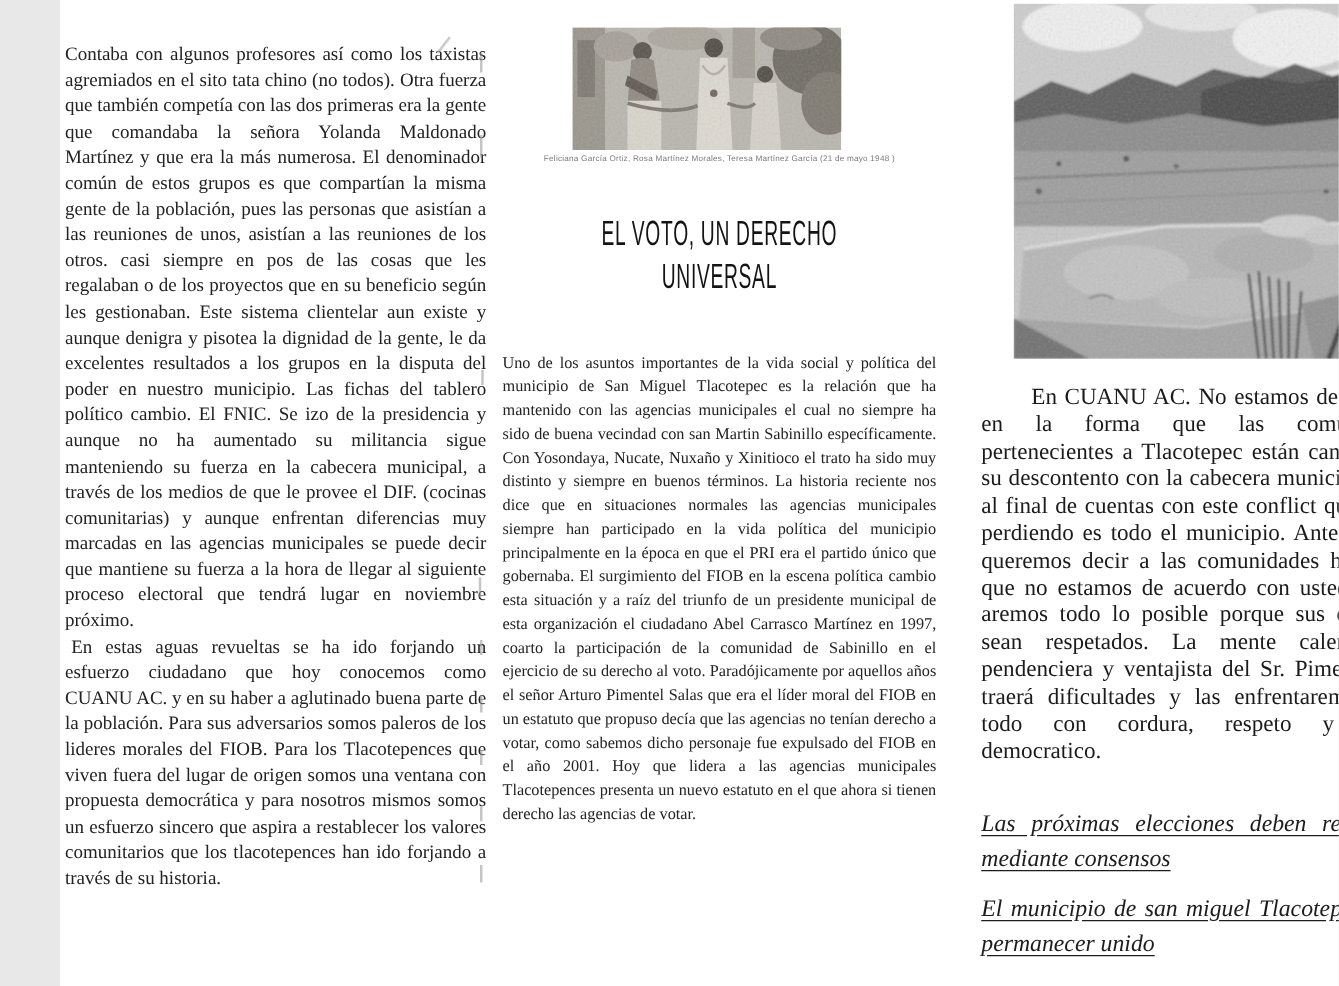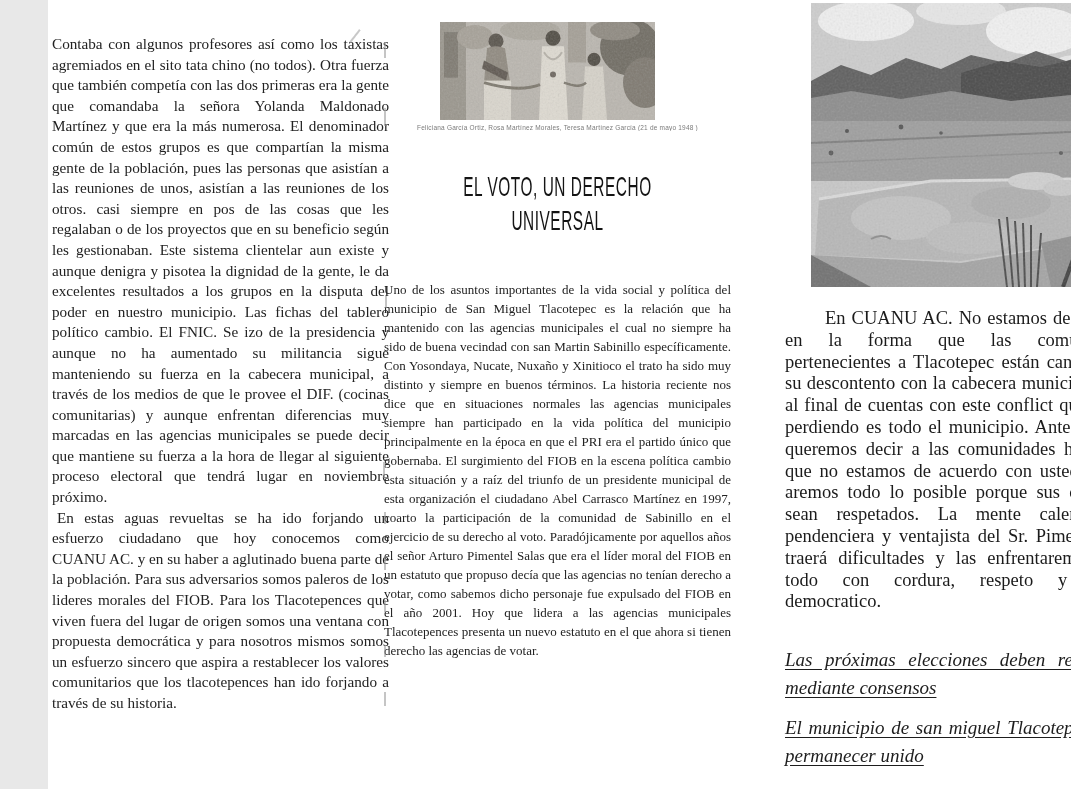--- a/index.html
+++ b/index.html
@@ -8,21 +8,21 @@
     overflow:hidden;font-family:"Liberation Serif","DejaVu Serif",serif;
     color:#1e1e1e;
     margin-left:48px;
   }
   .col{position:absolute;top:0;}
   
   .col-left{left:4px;top:34px;width:337px;}
   .col-left p{margin:0;font-size:15.2px;line-height:20.6px;text-align:justify;color:#222;}
   .col-left p.p2{text-indent:5px;}
   
-  .col-mid{left:336px;top:0;width:347px;height:581px;}
+  .col-mid{left:354px;top:0;width:347px;height:581px;}
   .photo{position:absolute;filter:contrast(0.96) brightness(1.02);}
   .group-photo{left:56px;top:22px;width:215px;height:98px;}
   .caption{
     position:absolute;left:10px;top:124px;width:327px;text-align:center;
     font-family:"Liberation Sans",sans-serif;font-size:6.5px;color:#7a7a7a;
     filter:blur(0.35px);letter-spacing:.2px;white-space:nowrap;overflow:hidden;
   }
   .title{position:absolute;left:0;top:170px;width:347px;text-align:center;
     font-family:"Liberation Sans",sans-serif;font-weight:500;color:#141414;}
   .tline{display:block;font-size:28px;line-height:34px;letter-spacing:1px;

